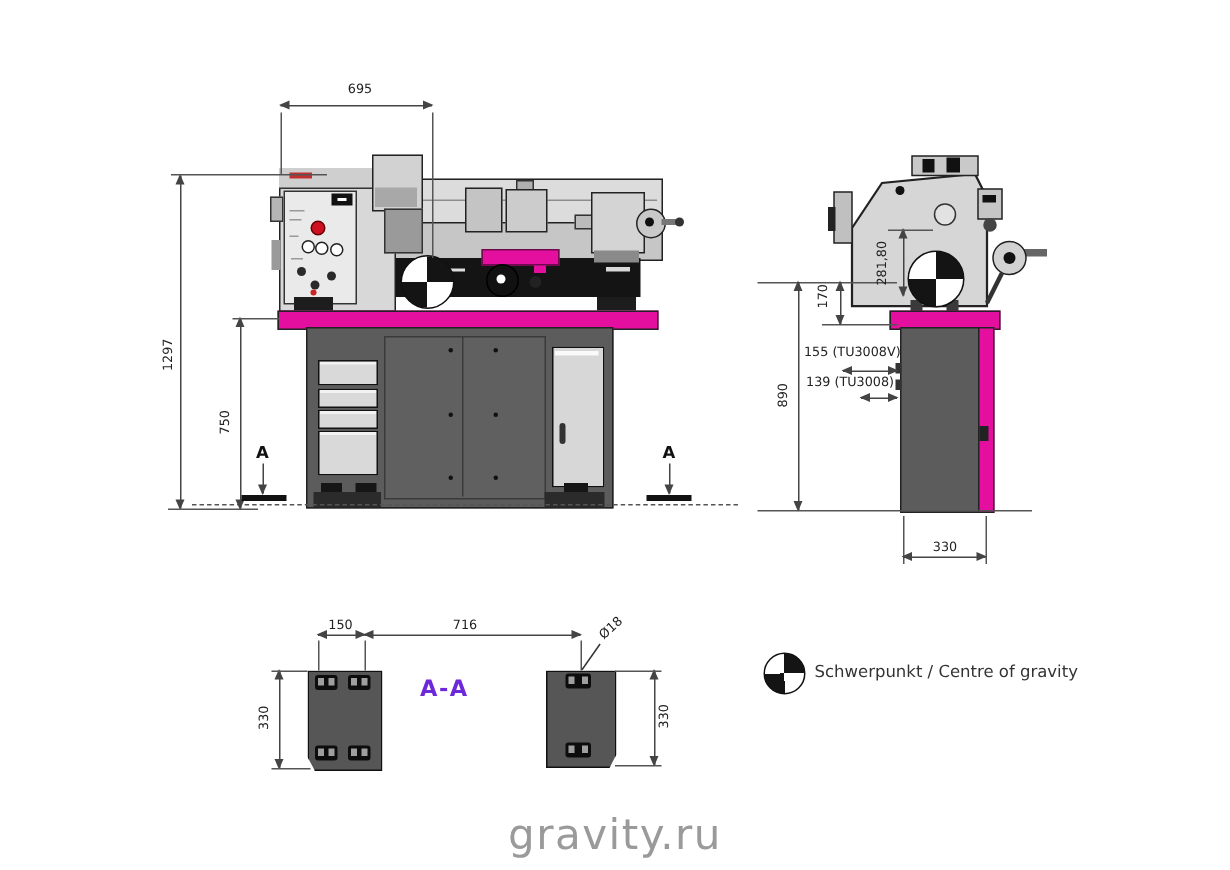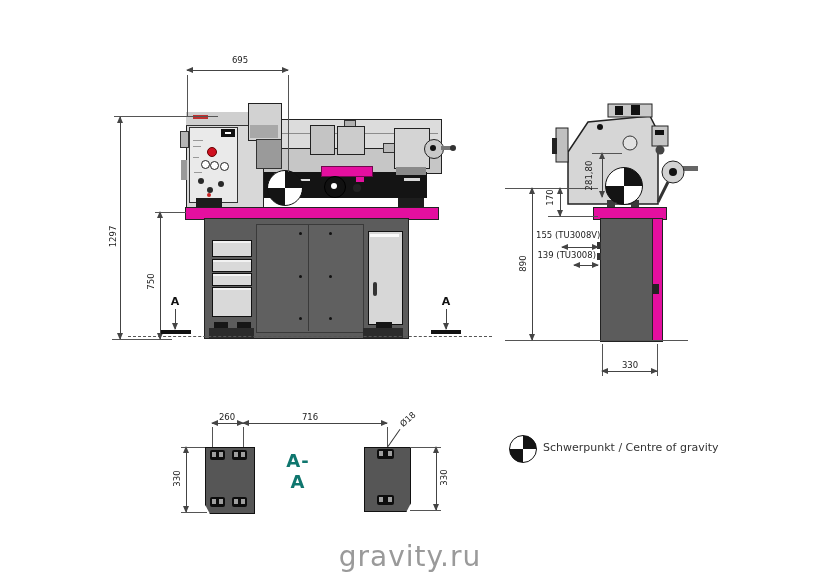--- a/index.html
+++ b/index.html
@@ -22,21 +22,21 @@
   .rot{transform:rotate(-90deg);}
   .marker{position:absolute;font-size:11px;font-weight:bold;color:#111;text-align:center;}
   .circle{border-radius:50%;}
   .cog{position:absolute;border-radius:50%;border:1px solid #111;
        background:conic-gradient(#141414 0 25%, #ffffff 0 50%, #141414 0 75%, #ffffff 0 100%);}
   .slot{position:absolute;background:#0d0d0d;border-radius:2px;}
   .slot::before,.slot::after{content:"";position:absolute;top:2px;width:4px;height:5px;background:#9f9f9f;}
   .slot::before{left:2px;}
   .slot::after{right:2px;}
   .watermark{position:absolute;font-size:28px;color:#9a9a9a;letter-spacing:1px;text-align:center;}
-  .aa-label{position:absolute;font-size:18px;font-weight:bold;color:#0f766e;text-align:center;letter-spacing:1px;}
+  .aa-label{position:absolute;font-size:15px;font-weight:bold;color:#6d28d9;text-align:left;letter-spacing:1px;}
   .legend-label{position:absolute;font-size:11px;color:#333;white-space:nowrap;}
 </style>
 </head>
 <body>
 
 <div id="canvas">
 
   <div>
 
     <div class="abs" style="left:230px;top:119px;width:210px;height:29px;background:#dcdcdc;border:1px solid #222;"></div>
@@ -207,21 +207,21 @@
     <div class="slot" style="left:232px;top:497px;width:15px;height:10px;"></div>
 
     <div class="abs" style="left:364px;top:447px;width:45px;height:63px;background:#565656;border:1px solid #111;
                 clip-path:polygon(0 0,100% 0,100% 86%,90% 100%,0 100%);"></div>
     <div class="slot" style="left:377px;top:449px;width:17px;height:10px;"></div>
     <div class="slot" style="left:377px;top:495px;width:17px;height:10px;"></div>
 
     <div class="aa-label" style="left:280px;top:450px;width:36px;">A-A</div>
 
     <div class="dlh" style="left:212px;top:423px;width:31px;"></div>
-    <div class="dimtxt" style="left:207px;top:413px;width:40px;">260</div>
+    <div class="dimtxt" style="left:207px;top:413px;width:40px;">150</div>
     <div class="dlh" style="left:243px;top:423px;width:144px;"></div>
     <div class="dimtxt" style="left:290px;top:413px;width:40px;">716</div>
     <div class="yline" style="left:212px;top:427px;height:20px;"></div>
     <div class="yline" style="left:243px;top:427px;height:20px;"></div>
     <div class="yline" style="left:387px;top:427px;height:20px;"></div>
 
     <div class="dimtxt" style="left:392px;top:415px;width:32px;transform:rotate(-42deg);">Ø18</div>
     <div class="xline" style="left:388px;top:446px;width:21px;transform:rotate(-55deg);transform-origin:left center;background:#333;"></div>
 
     <div class="dlv" style="left:186px;top:447px;height:65px;"></div>

